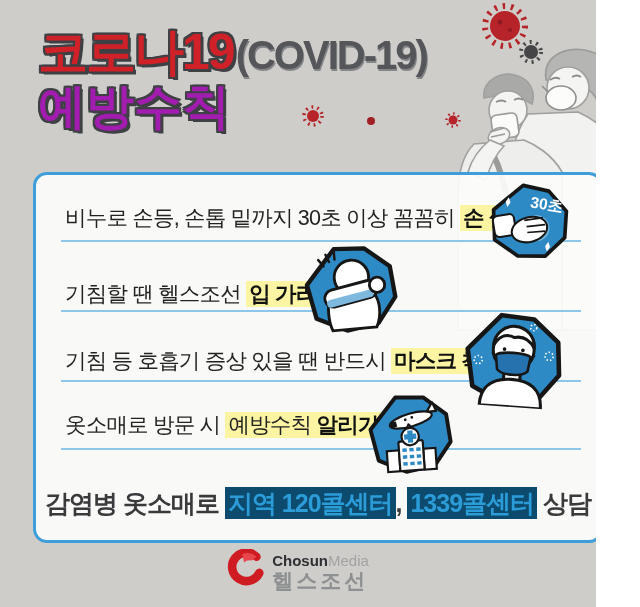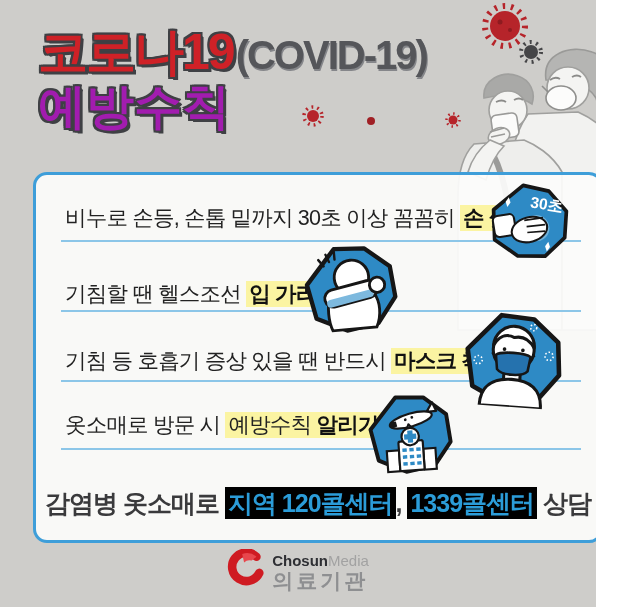--- a/index.html
+++ b/index.html
@@ -43,21 +43,21 @@
   .rule-icon{position:absolute;z-index:5;}
   .icon-r1{transform:rotate(9deg);}
   .icon-r2{transform:rotate(-5deg);}
   .icon-r3{transform:rotate(4deg);}
   .icon-r4{transform:rotate(-4deg);}
 
   .callcenter{
     position:absolute;left:0;top:312px;width:100%;margin:0;text-align:center;
     font-size:25px;font-weight:800;color:#3a3a3c;letter-spacing:-1px;white-space:nowrap;
   }
-  .callcenter .cc-blue{color:#2b9cd8;background:#000000;padding:2px 3px;}
+  .callcenter .cc-blue{color:#2b9cd8;background:#0c4a6e;padding:2px 3px;}
 
   
   .footer{position:absolute;left:0;top:549px;width:100%;display:flex;justify-content:center;align-items:flex-start;gap:7px;z-index:3;}
   .logo-text{display:flex;flex-direction:column;line-height:1.05;padding-top:4px;}
   .brand-line{font-size:15px;letter-spacing:0px;}
   .brand-bold{font-weight:800;color:#2e2f33;}
   .brand-light{font-weight:400;color:#a2a2a2;}
   .site-name{font-size:21px;font-weight:700;color:#8e8f91;letter-spacing:3px;margin-top:1px;}
 </style>
 </head>
@@ -234,17 +234,17 @@
 
   <footer class="footer">
     <svg width="38" height="44" viewBox="0 0 40 44">
       <path d="M31,7 A15,15 0 1 0 34,24" fill="none" stroke="#cf1b22" stroke-width="9" stroke-linecap="round"></path>
       <path d="M31,7 A15,15 0 0 0 16,4 L18,13 A8,8 0 0 1 26,11 Z" fill="#e8474d" stroke="none"></path>
     </svg>
     <div class="logo-text">
       <div class="brand-line">
         <span class="brand-bold">Chosun</span><span class="brand-light">Media</span>
       </div>
-      <div class="site-name">의료기관</div>
+      <div class="site-name">헬스조선</div>
     </div>
   </footer>
 
 </div>
 
 </body></html>

